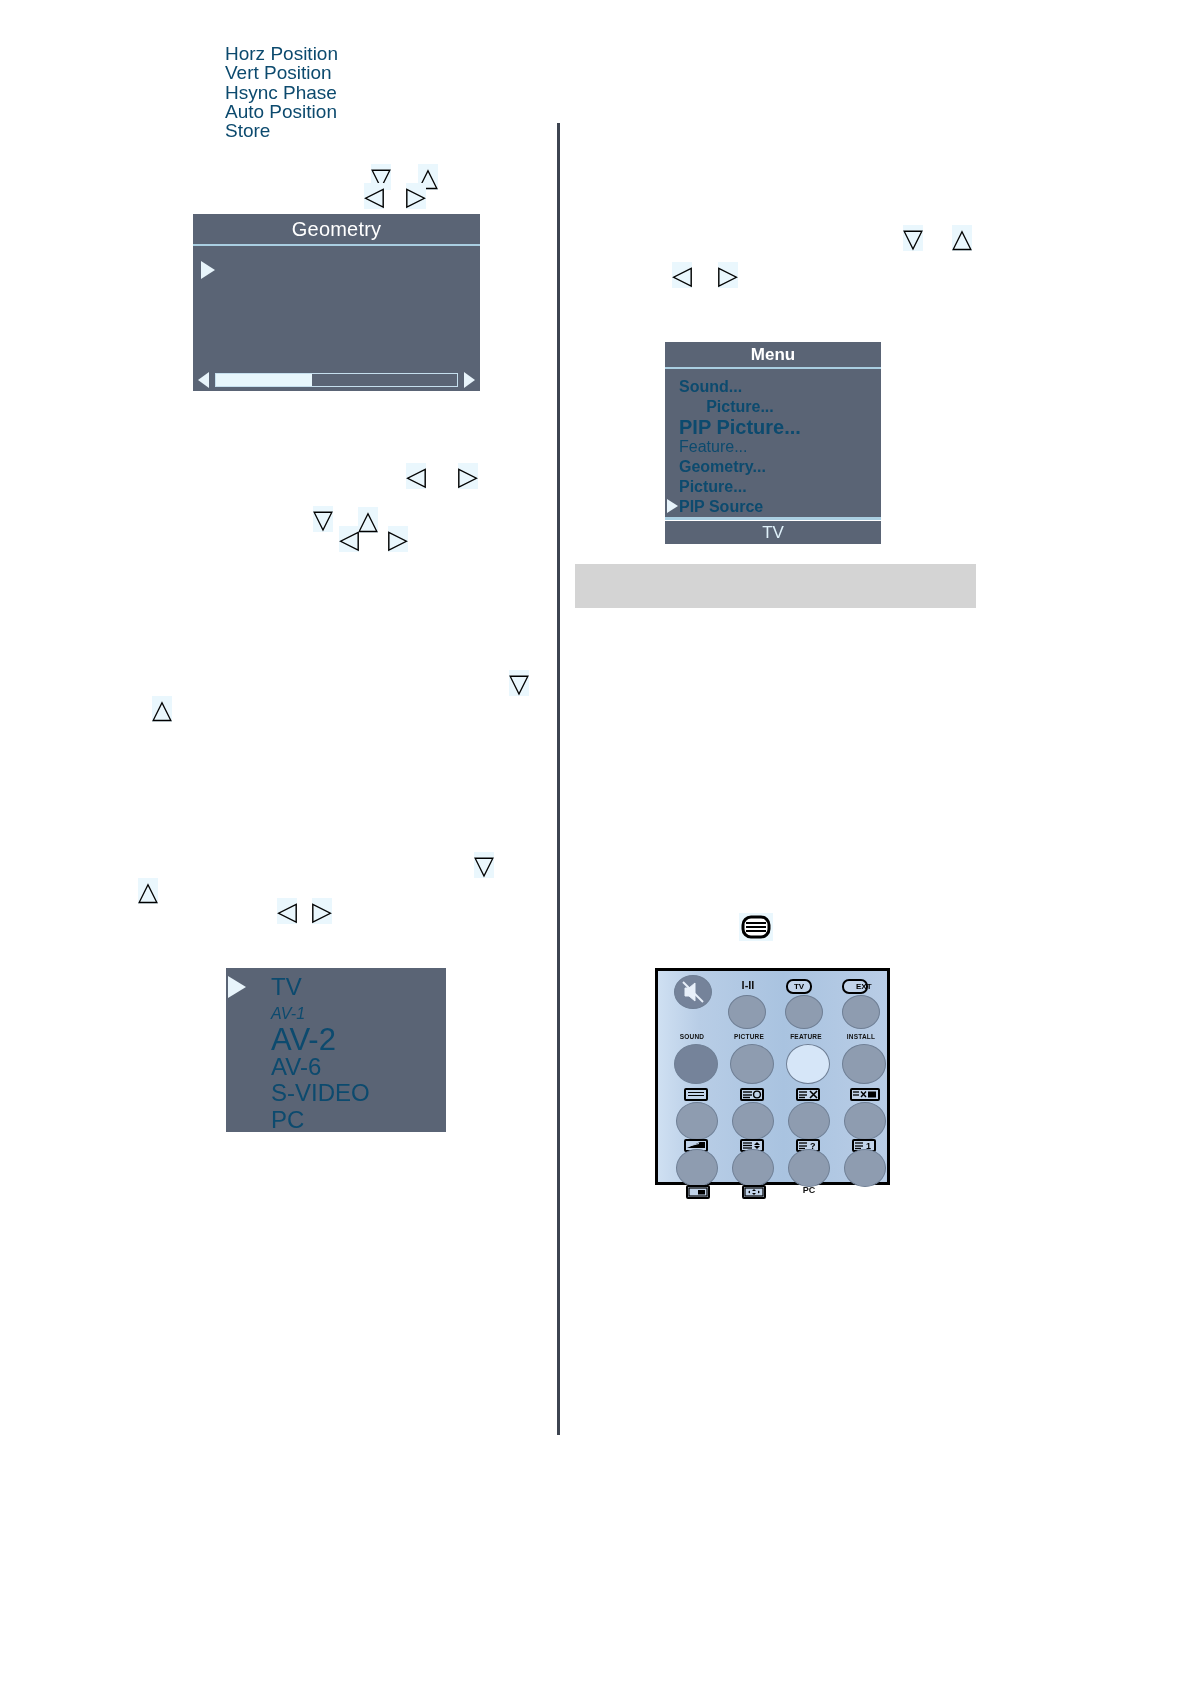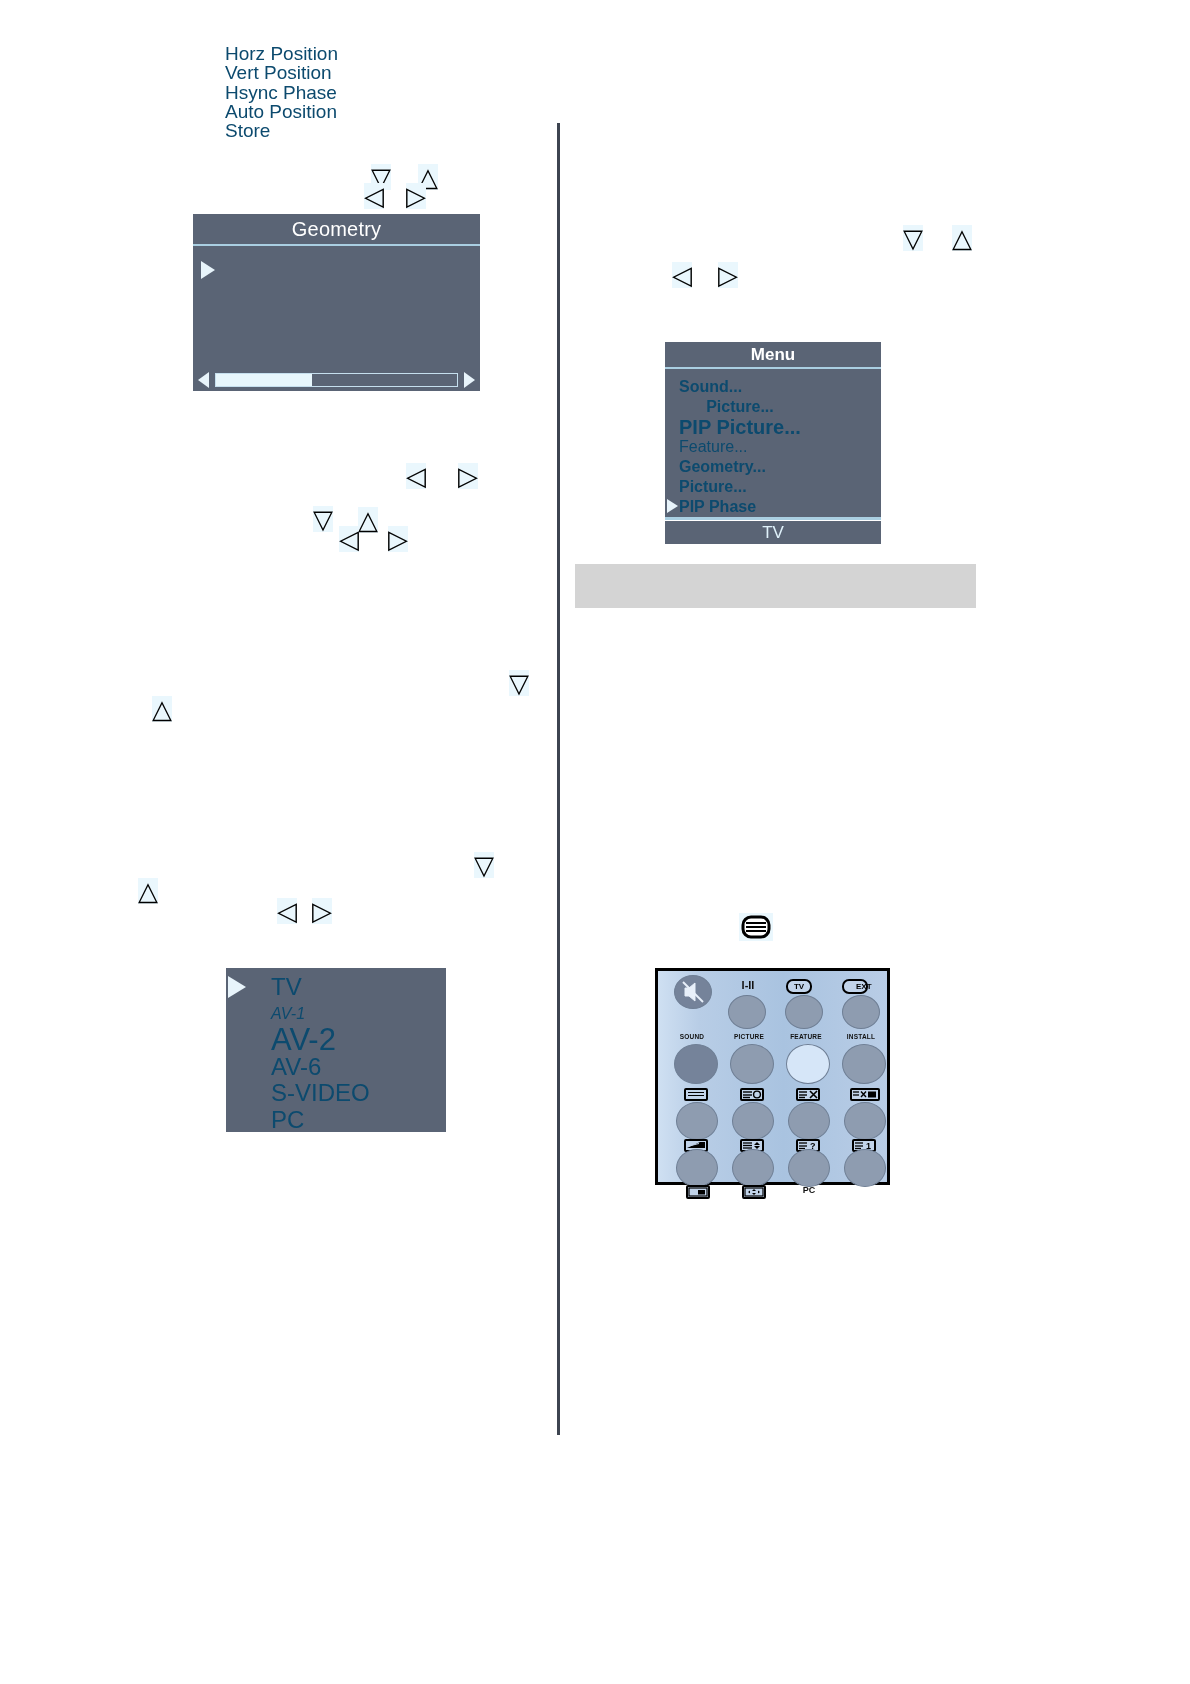--- a/index.html
+++ b/index.html
@@ -359,21 +359,21 @@
     <div class="osd-title">Menu</div>
     <div class="osd-sep"></div>
   </div>
   <div id="menu-list" style="position:absolute; left:679px; top:377px;">
     <div class="osd-item" style="font-size:16px; font-weight:bold; line-height:20px;">Sound...</div>
     <div class="osd-item" style="font-size:16px; font-weight:bold; line-height:20px;text-align:center;">Picture...</div>
     <div class="osd-item" style="font-size:20px; font-weight:bold; line-height:20px;">PIP Picture...</div>
     <div class="osd-item" style="font-size:16px; font-weight:normal; line-height:20px;">Feature...</div>
     <div class="osd-item" style="font-size:16px; font-weight:bold; line-height:20px;">Geometry...</div>
     <div class="osd-item" style="font-size:16px; font-weight:bold; line-height:20px;">Picture...</div>
-    <div class="osd-item" style="font-size:16px; font-weight:bold; line-height:20px;">PIP Phase</div>
+    <div class="osd-item" style="font-size:16px; font-weight:bold; line-height:20px;">PIP Source</div>
   </div>
   <div class="osd-cursor" id="menu-cursor"></div>
   <div id="menu-footer-sep"></div>
   <div id="menu-footer">TV</div>
 
   <div id="note-band"></div>
 
   <div id="tt-glyph">
     <svg width="34" height="28" viewBox="0 0 34 28">
       <rect x="4" y="4" width="26" height="20" rx="8" ry="8" fill="#ffffff" stroke="#000000" stroke-width="3"></rect>

